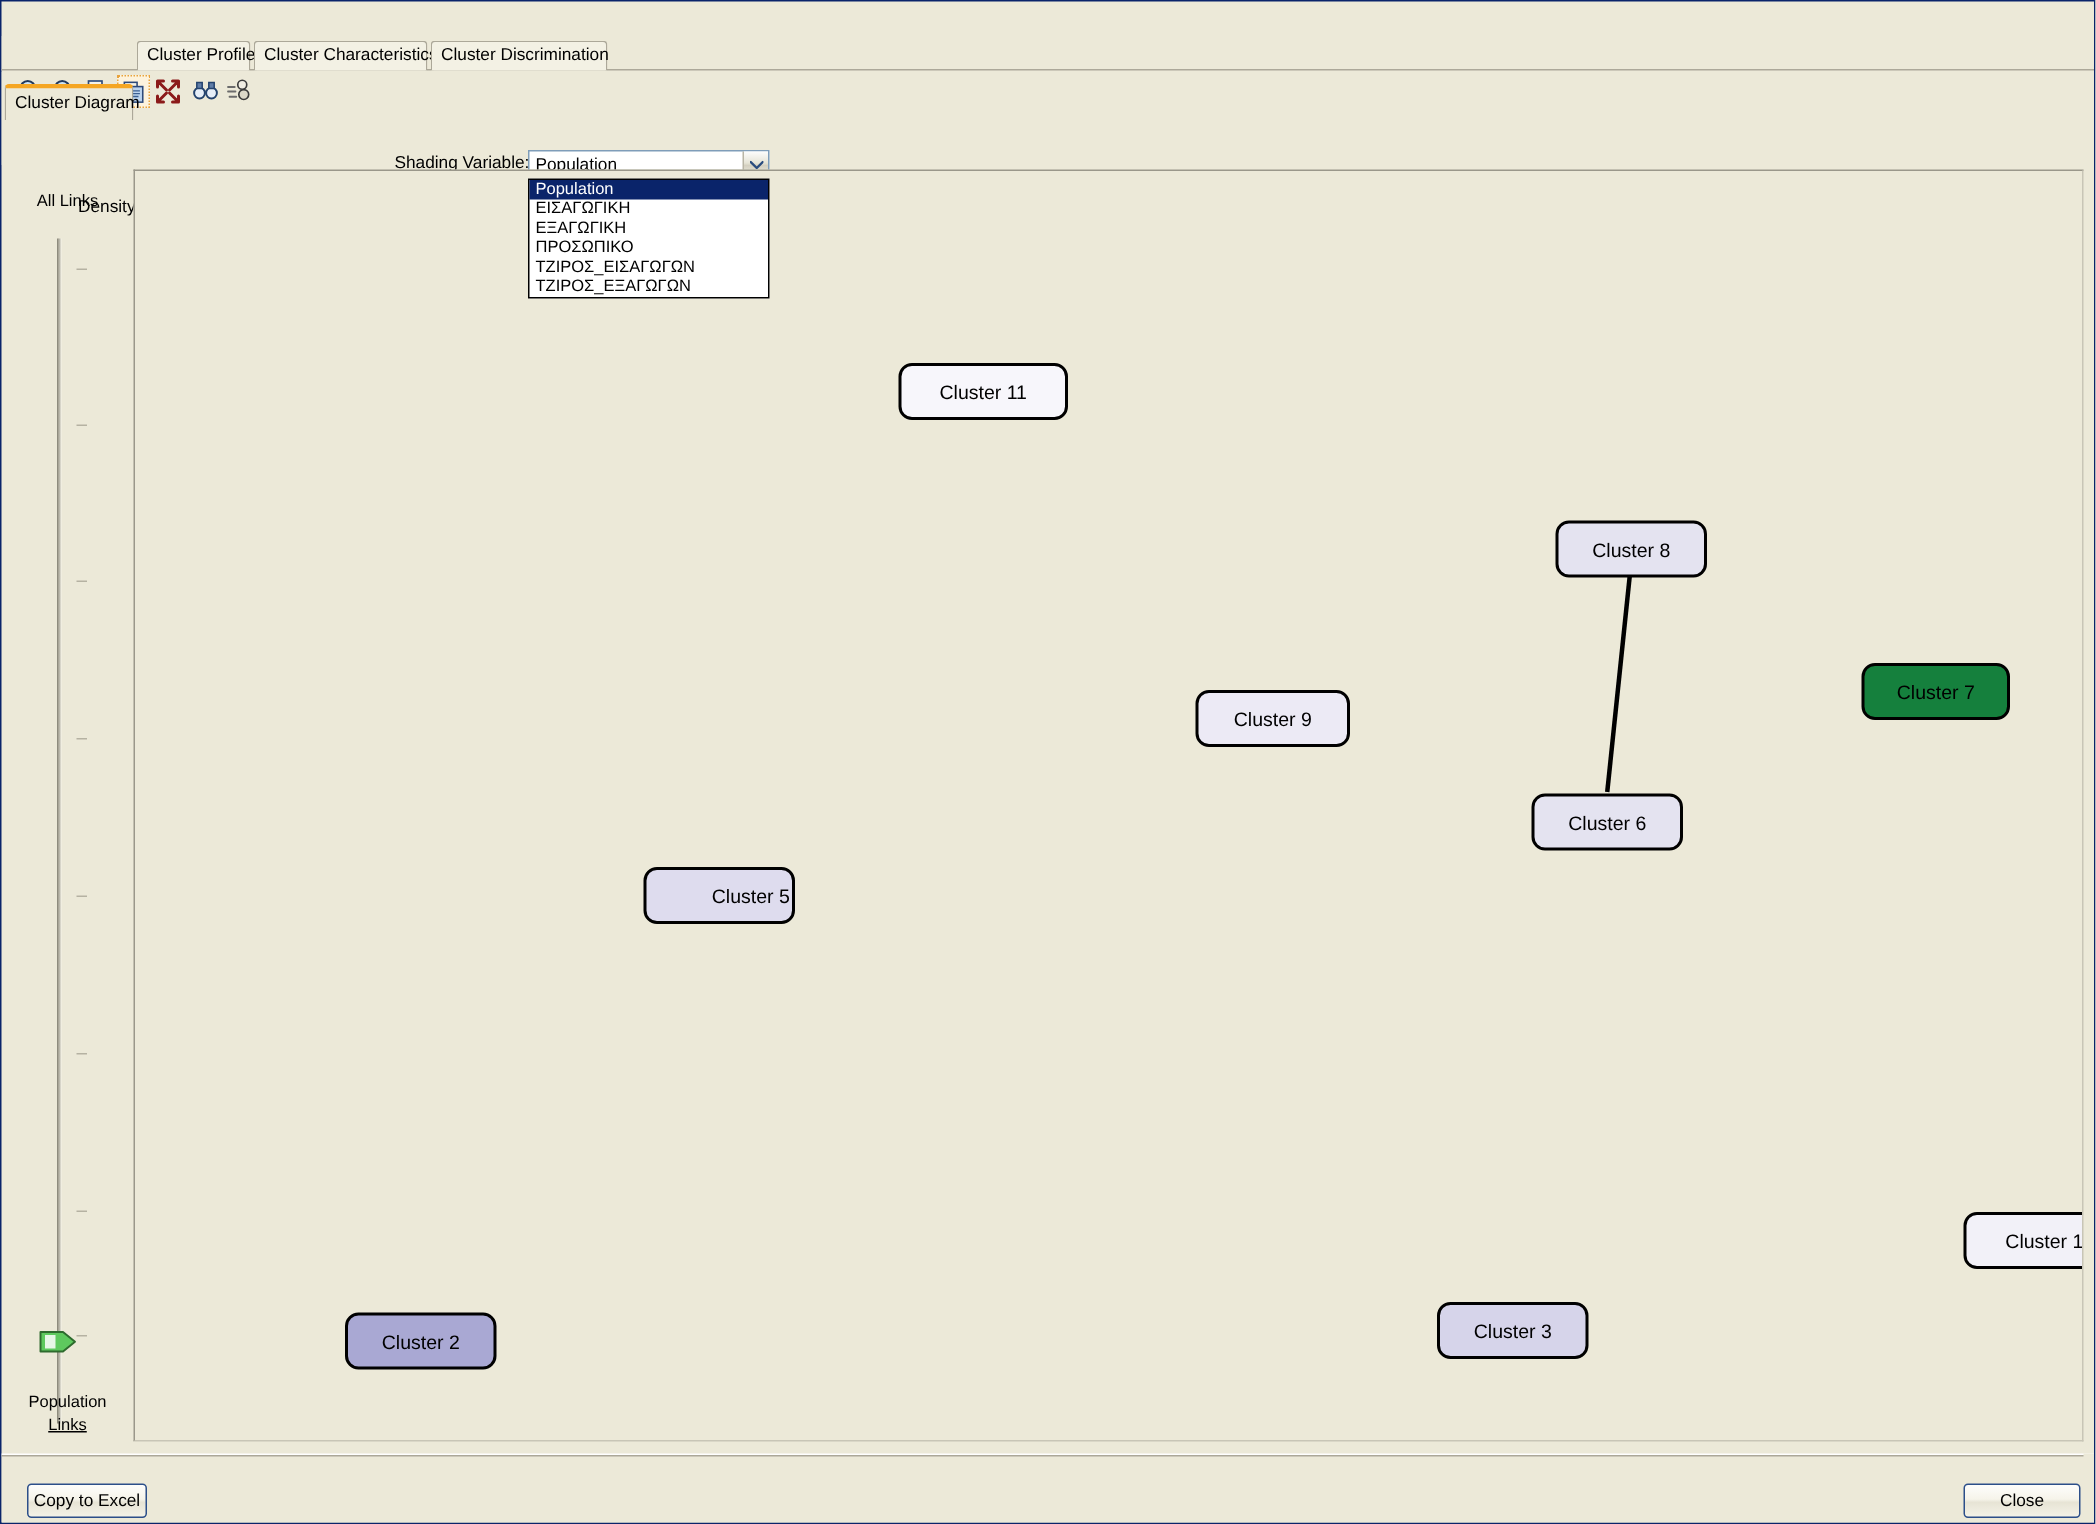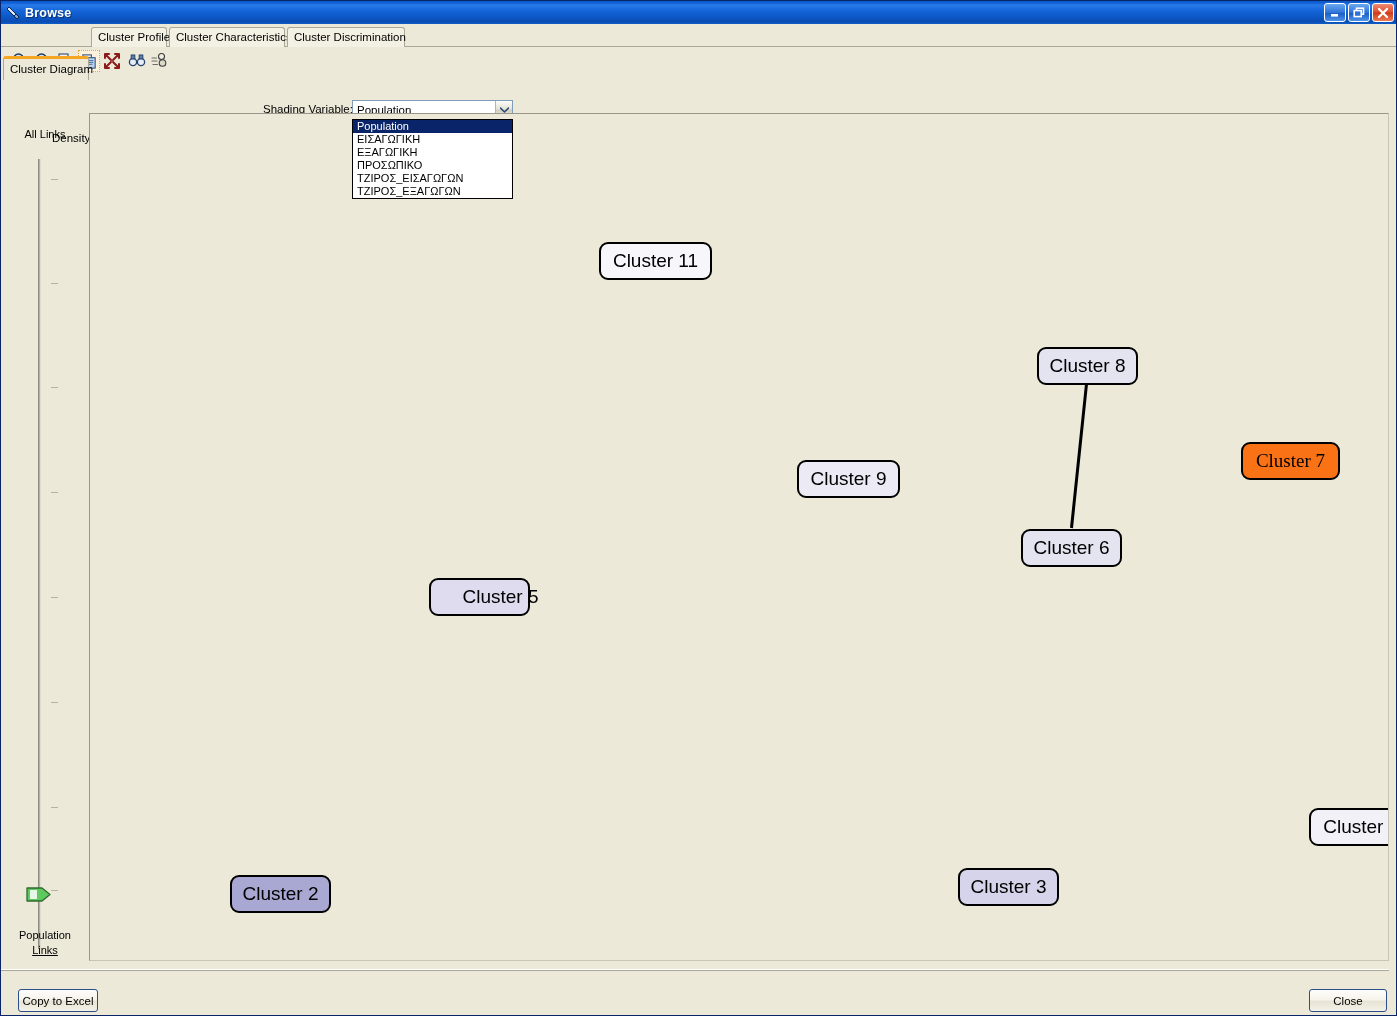--- a/index.html
+++ b/index.html
@@ -232,21 +232,21 @@
     position: absolute; left: 0; top: 0;
     width: 100%; height: 100%;
     pointer-events: none;
   }
   .node {
     position: absolute;
     border: 2px solid #000000;
     border-radius: 9px;
     box-sizing: border-box;
     display: flex; align-items: center; justify-content: center;
-    font-size: 19px;
+    font-size: 13px;
     color: #000000;
     white-space: nowrap;
     z-index: 4;
   }
 
   
   #bottombar {
     position: absolute;
     left: 0; top: 968px;
     width: 1397px; height: 46px;
@@ -279,46 +279,20 @@
     left: 1389px; top: 47px;
     width: 8px; height: 921px;
     background: #ece9d8;
   }
 </style>
 </head>
 <body>
 
 <div id="app">
 
-  <div id="titlebar">
-    <span class="tb-icon">
-      <svg width="14" height="14" viewBox="0 0 14 14">
-        <path d="M1 3 L8 10 L10 8 L3 1 Z" fill="#dfe6ef" stroke="#0a2a55" stroke-width="1"></path>
-        <path d="M8 10 L11 13 L13 11 L10 8 Z" fill="#8fa6c0" stroke="#0a2a55" stroke-width="1"></path>
-      </svg>
-    </span>
-    <span class="tb-title">Browse</span>
-    <span class="tb-spacer"></span>
-    <span class="winbtn min">
-      <svg width="10" height="10" viewBox="0 0 10 10">
-          <rect x="1" y="6" width="7" height="2.6" fill="#fff"></rect>
-        </svg>
-    </span>
-    <span class="winbtn max">
-      <svg width="12" height="11" viewBox="0 0 12 11">
-        <rect x="3.5" y="1.2" width="7" height="6" fill="none" stroke="#fff" stroke-width="1.6"></rect>
-        <rect x="1.2" y="3.6" width="7" height="6" fill="#2f73d8" stroke="#fff" stroke-width="1.6"></rect>
-      </svg>
-    </span>
-    <span class="winbtn close">
-      <svg width="12" height="12" viewBox="0 0 12 12">
-        <path d="M2 2 L10 10 M10 2 L2 10" stroke="#fff" stroke-width="2.3" stroke-linecap="round"></path>
-      </svg>
-    </span>
-  </div>
 
   <div id="tabstrip">
     <div class="tabs-underline"></div>
     <div class="tab active" style="left:2px; width:86px;">
       <span>Cluster Diagram</span>
     </div>
     <div class="tab" style="left:90px; width:76px;">
       <span>Cluster Profiles</span>
     </div>
     <div class="tab" style="left:168px; width:116px;">
@@ -448,21 +422,21 @@
     <svg class="links" viewBox="0 0 1300 848" preserveAspectRatio="none">
       <line id="link-0" x1="998" y1="271" x2="983" y2="415" stroke="#000000" stroke-width="3"></line>
     </svg>
     <div id="nodes-host">
         <div class="node" style="left: 509px; top: 128px; width: 113px; height: 38px; background: rgb(247, 246, 251); color: rgb(0, 0, 0);">
           <span>Cluster 11</span>
         </div>
         <div class="node" style="left: 947px; top: 233px; width: 101px; height: 38px; background: rgb(228, 227, 240); color: rgb(0, 0, 0);">
           <span>Cluster 8</span>
         </div>
-        <div class="node" style="left: 1151px; top: 328px; width: 99px; height: 38px; background: #f97316; color: rgb(0, 0, 0); font-family: Liberation Serif, serif;">
+        <div class="node" style="left: 1151px; top: 328px; width: 99px; height: 38px; background: #15803d; color: rgb(0, 0, 0);">
           <span>Cluster 7</span>
         </div>
         <div class="node" style="left: 707px; top: 346px; width: 103px; height: 38px; background: rgb(236, 234, 245); color: rgb(0, 0, 0);">
           <span>Cluster 9</span>
         </div>
         <div class="node" style="left: 931px; top: 415px; width: 101px; height: 38px; background: rgb(228, 227, 240); color: rgb(0, 0, 0);">
           <span>Cluster 6</span>
         </div>
         <div class="node" style="left: 339px; top: 464px; width: 101px; height: 38px; background: rgb(222, 220, 238); color: rgb(0, 0, 0); padding-left: 42px;">
           <span>Cluster 5</span>

